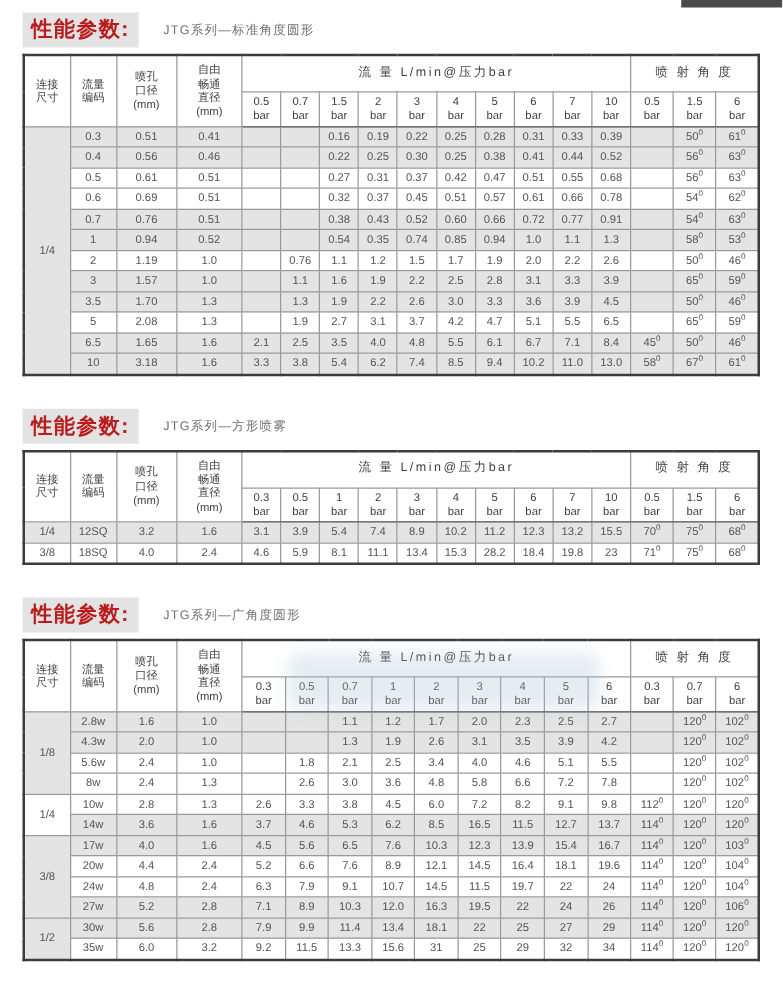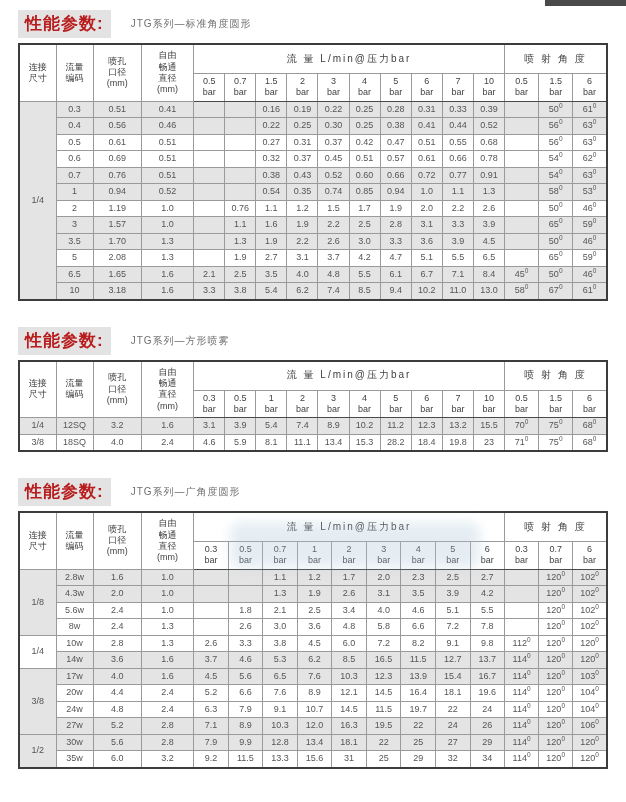--- a/index.html
+++ b/index.html
@@ -792,21 +792,21 @@
               <td>120<sup>0</sup></td>
               <td>106<sup>0</sup></td>
             </tr>
             <tr class="shaded group-start">
               <td rowspan="2" class="size-col">1/2</td>
               <td>30w</td>
               <td>5.6</td>
               <td>2.8</td>
               <td>7.9</td>
               <td>9.9</td>
-              <td>12.8</td>
+              <td>11.4</td>
               <td>13.4</td>
               <td>18.1</td>
               <td>22</td>
               <td>25</td>
               <td>27</td>
               <td>29</td>
               <td>114<sup>0</sup></td>
               <td>120<sup>0</sup></td>
               <td>120<sup>0</sup></td>
             </tr>

